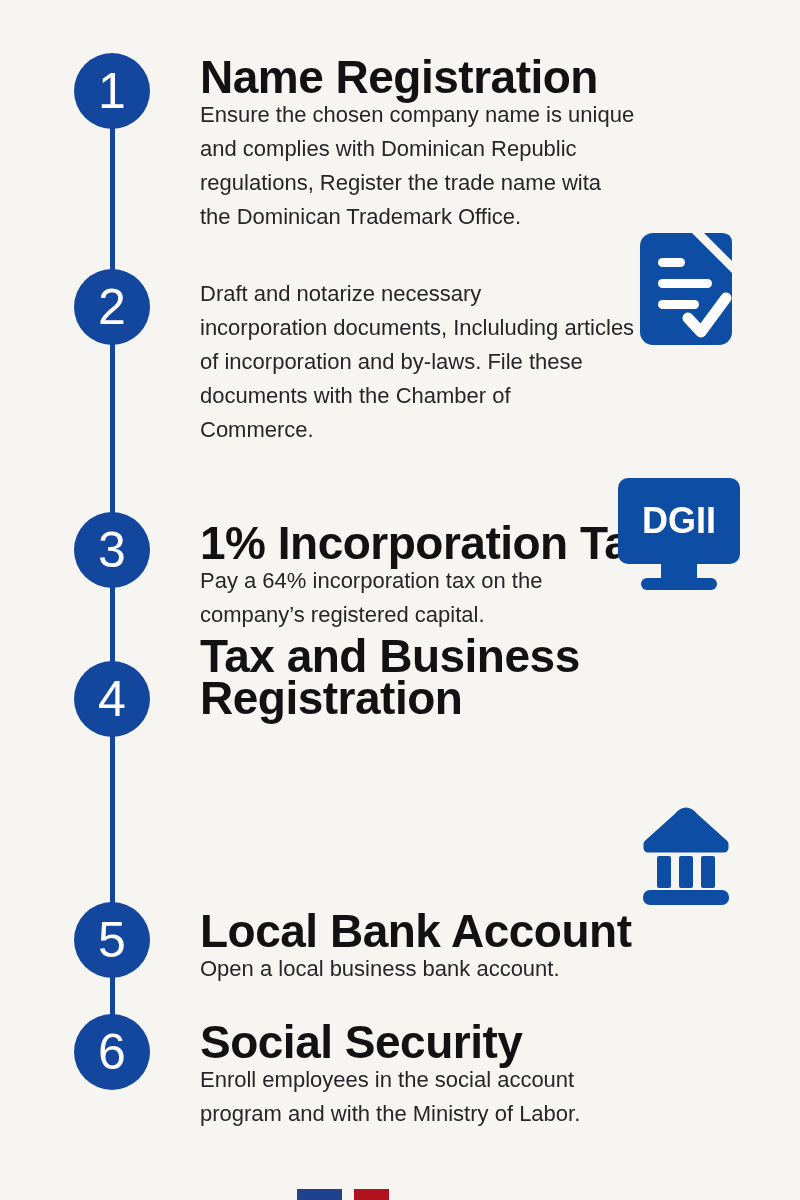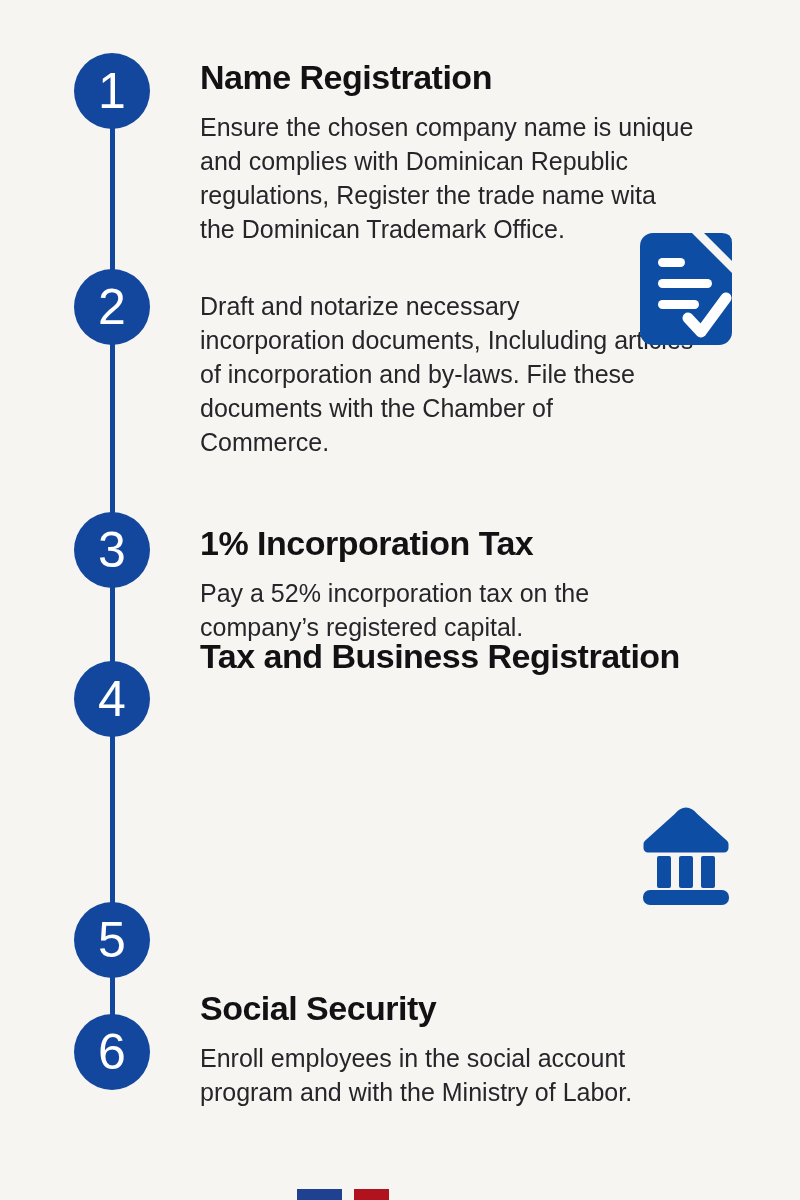--- a/index.html
+++ b/index.html
@@ -37,29 +37,28 @@
     display:flex;align-items:center;justify-content:center;
     font-size:50px;line-height:1;
     font-weight:400;
   }
   .step{
     position:absolute;
     left:200px;
     width:575px;
   }
   .step h2{
-    font-size:34px;
+    font-size:46px;
     line-height:42px;
     font-weight:700;
     letter-spacing:-0.5px;
     color:var(--title-color);
   }
   .step p{
-    margin-top:12px;
-    font-size:25px;
+    font-size:22px;
     line-height:34px;
     color:var(--body-color);
     white-space:pre-line;
   }
   .icon{position:absolute;}
   .blue-fill{fill:var(--icon-blue);}
   .bg-fill{fill:var(--background);}
   .white-fill{fill:#fff;}
   .check-stroke{stroke:#fff;stroke-width:11;fill:none;stroke-linecap:round;stroke-linejoin:round;}
   
@@ -132,49 +131,58 @@
   <section class="step" style="top:277px">
     <p>Draft and notarize necessary
 incorporation documents, Incluluding articles
 of incorporation and by-laws. File these
 documents with the Chamber of
 Commerce.</p>
   </section>
 
   <section class="step" style="top:522px">
     <h2>1% Incorporation Tax</h2>
-    <p>Pay a 52% incorporation tax on the
+    <p>Pay a 64% incorporation tax on the
 company’s registered capital.</p>
   </section>
 
   <section class="step" style="top:635px">
     <h2>Tax and Business Registration</h2>
   </section>
 
   <section class="step" style="top:910px">
+    <h2>Local Bank Account</h2>
+    <p>Open a local business bank account.</p>
   </section>
 
-  <section class="step" style="top:987px">
+  <section class="step" style="top:1021px">
     <h2>Social Security</h2>
     <p>Enroll employees in the social account
 program and with the Ministry of Labor.</p>
   </section>
 
   <div class="icon" style="left:640px;top:233px;width:92px;height:112px">
     <svg width="92" height="112" viewBox="0 0 92 112">
       <rect class="blue-fill" x="0" y="0" width="92" height="112" rx="13"></rect>
       <path class="bg-fill" d="M50 -2 L96 44 L96 -2 Z"></path>
       <path class="blue-fill" d="M64 0 L92 28 L92 10 Q92 0 82 0 Z"></path>
       <rect class="white-fill" x="18" y="25" width="27" height="9" rx="4.5"></rect>
       <rect class="white-fill" x="18" y="46" width="54" height="9" rx="4.5"></rect>
       <rect class="white-fill" x="18" y="67" width="41" height="9" rx="4.5"></rect>
       <polyline class="check-stroke" points="48,85 61,99 86,65"></polyline>
     </svg>
   </div>
 
+  <div class="icon dgii" style="left:618px;top:478px">
+    <div class="stand"></div>
+    <div class="base"></div>
+    <div class="screen">
+      <span>DGII</span>
+    </div>
+  </div>
 
   <div class="icon" style="left:638px;top:803px;width:96px;height:102px">
     <svg width="96" height="102" viewBox="0 0 96 102">
       <path class="blue-fill" d="M10 41 L40 14 Q48 4 56 14 L86 41 L86 45 L10 45 Z" style="stroke:var(--icon-blue);stroke-width:9;stroke-linejoin:round"></path>
       <rect class="blue-fill" x="19" y="53" width="14" height="32" rx="2"></rect>
       <rect class="blue-fill" x="41" y="53" width="14" height="32" rx="2"></rect>
       <rect class="blue-fill" x="63" y="53" width="14" height="32" rx="2"></rect>
       <rect class="blue-fill" x="5" y="87" width="86" height="15" rx="7"></rect>
     </svg>
   </div>

